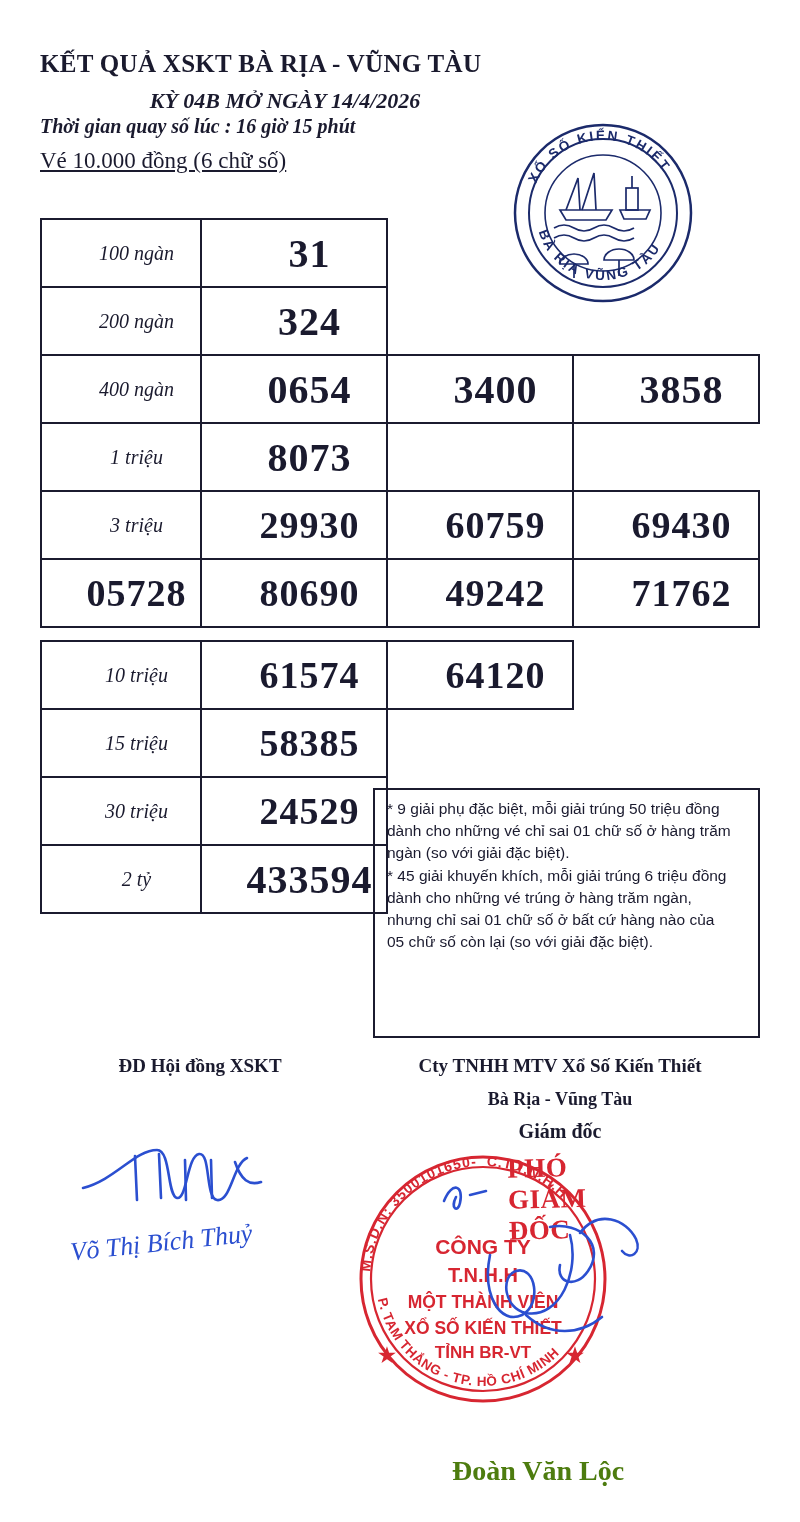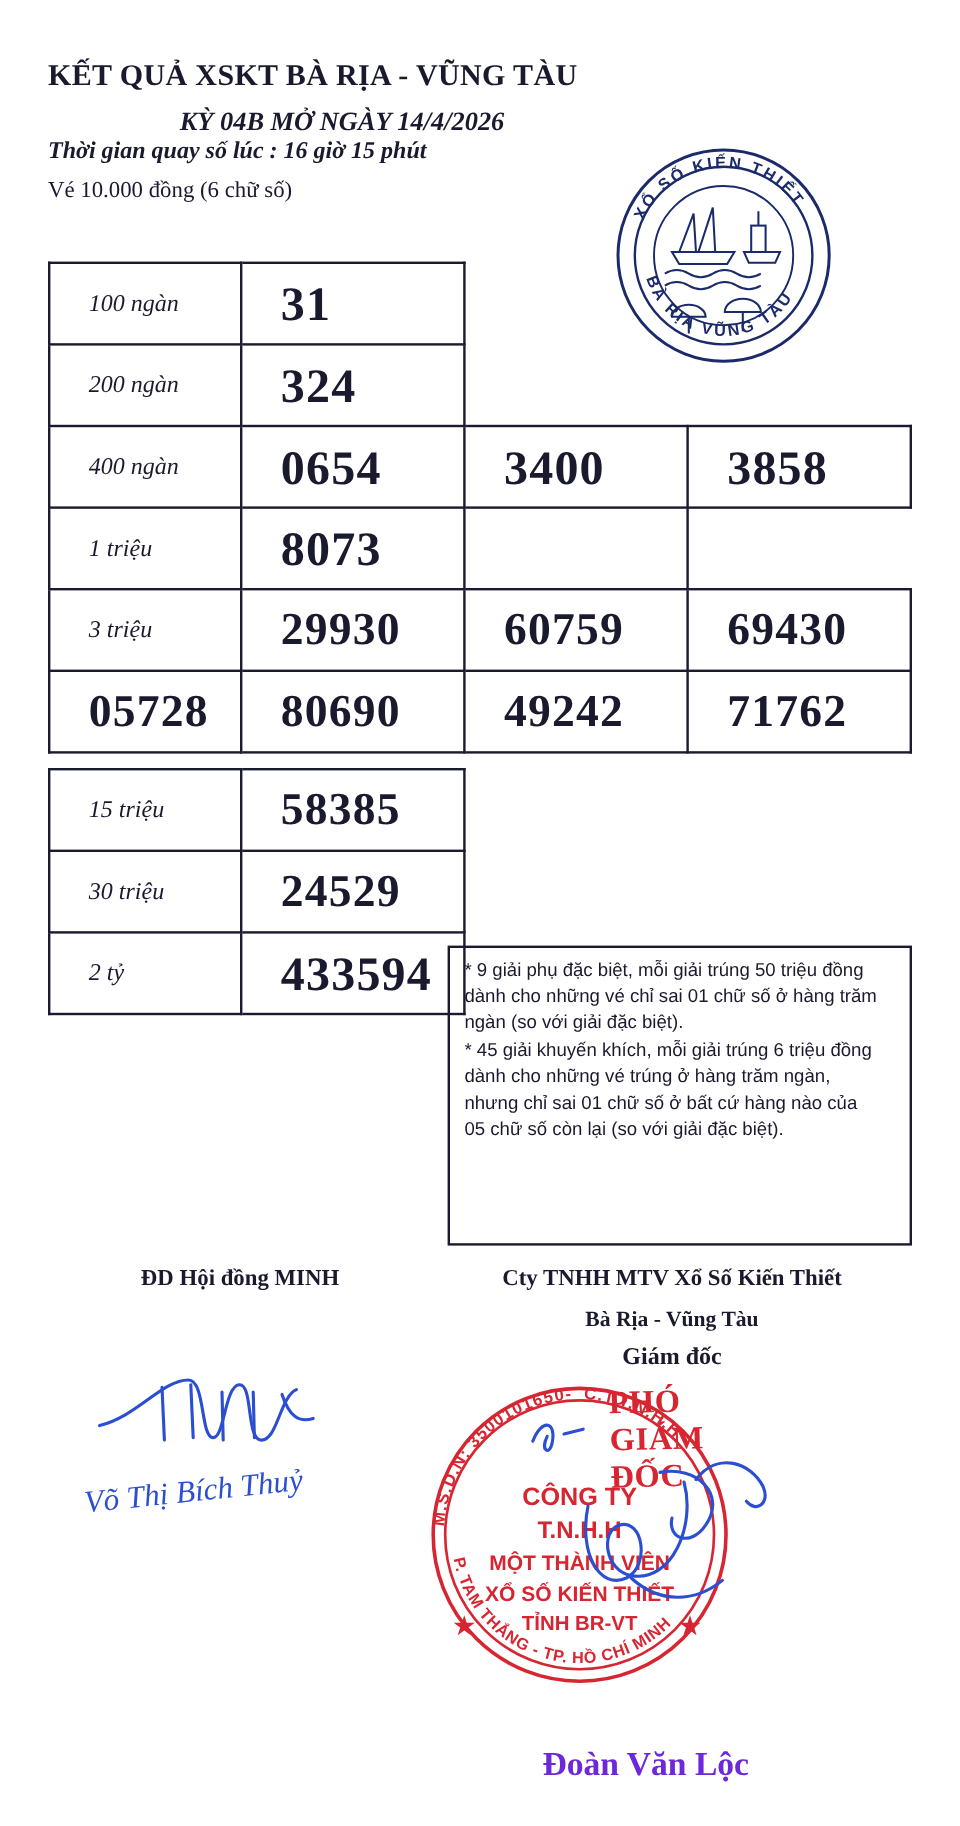--- a/index.html
+++ b/index.html
@@ -42,23 +42,24 @@
     margin-top: 10px;
     padding-right: 40px;
   }
   .timeline {
     font-size: 20px;
     font-weight: bold;
     font-style: italic;
     margin-top: 1px;
   }
   .ticketinfo {
-    font-size: 19px;
+    font-size: 23px;
     margin-top: 10px;
     font-family: "Liberation Serif", serif;
+    text-decoration: underline;
   }
 
   
   .logo {
     position: absolute;
     top: 118px;
     left: 508px;
     width: 190px;
     height: 190px;
   }
@@ -69,20 +70,21 @@
     position: absolute;
     top: 218px;
     left: 40px;
     width: 720px;
     border-collapse: collapse;
     table-layout: fixed;
   }
   .results td {
     border: 2px solid #1b1b2f;
     height: 68px;
+    text-align: center;
     vertical-align: middle;
     padding-left: 32px;
   }
   .prizelabel {
     width: 160px;
     font-size: 20px;
     font-style: italic;
     font-family: "Liberation Serif", serif;
     font-weight: normal;
   }
@@ -145,21 +147,21 @@
     letter-spacing: 0.5px;
     transform: rotate(-1.5deg);
   }
   .redname {
     position: absolute;
     top: 1455px;
     left: 452px;
     font-family: "Liberation Serif", serif;
     font-size: 28px;
     font-weight: bold;
-    color: #6d28d9;
+    color: #4d7c0f;
   }
 
   
   .sig-left-mark {
     position: absolute;
     top: 1120px;
     left: 75px;
     width: 260px;
     height: 180px;
     pointer-events: none;
@@ -275,20 +277,26 @@
         <td class="num small">49242</td>
         <td class="num small">71762</td>
       </tr>
       <tr class="gaprow">
         <td></td>
         <td></td>
         <td></td>
         <td></td>
       </tr>
       <tr>
+        <td class="prizelabel">10 triệu</td>
+        <td class="num small">61574</td>
+        <td class="num small">64120</td>
+        <td class="cell-empty" style="border:none"></td>
+      </tr>
+      <tr>
         <td class="prizelabel">15 triệu</td>
         <td class="num small">58385</td>
         <td class="cell-empty" style="border:none"></td>
         <td class="cell-empty" style="border:none"></td>
       </tr>
       <tr>
         <td class="prizelabel">30 triệu</td>
         <td class="num small">24529</td>
         <td class="cell-empty" style="border:none"></td>
         <td class="cell-empty" style="border:none"></td>
@@ -301,21 +309,21 @@
       </tr>
     </tbody>
   </table>
 
   <div class="notes">
     <p>* 9 giải phụ đặc biệt, mỗi giải trúng 50 triệu đồng dành cho những vé chỉ sai 01 chữ số ở hàng trăm ngàn (so với giải đặc biệt).</p>
     <p>* 45 giải khuyến khích, mỗi giải trúng 6 triệu đồng dành cho những vé trúng ở hàng trăm ngàn, nhưng chỉ sai 01 chữ số ở bất cứ hàng nào của 05 chữ số còn lại (so với giải đặc biệt).</p>
   </div>
 
   <div class="sign-left">
-    <div>ĐD Hội đồng MINH</div>
+    <div>ĐD Hội đồng XSKT</div>
   </div>
 
   <svg class="sig-left-mark" viewBox="0 0 260 180">
     <g fill="none" stroke="#2b4fd0" stroke-width="2.6" stroke-linecap="round">
       <path d="M8,68 C40,60 60,30 82,30 C96,30 92,76 102,78 C112,80 112,36 124,34 C136,32 130,78 142,80 C156,82 158,44 172,38"></path>
       <path d="M60,36 L62,80"></path>
       <path d="M84,34 L86,78"></path>
       <path d="M110,40 L111,80"></path>
       <path d="M136,40 L137,78"></path>
       <path d="M160,42 C166,60 174,66 186,62"></path>

